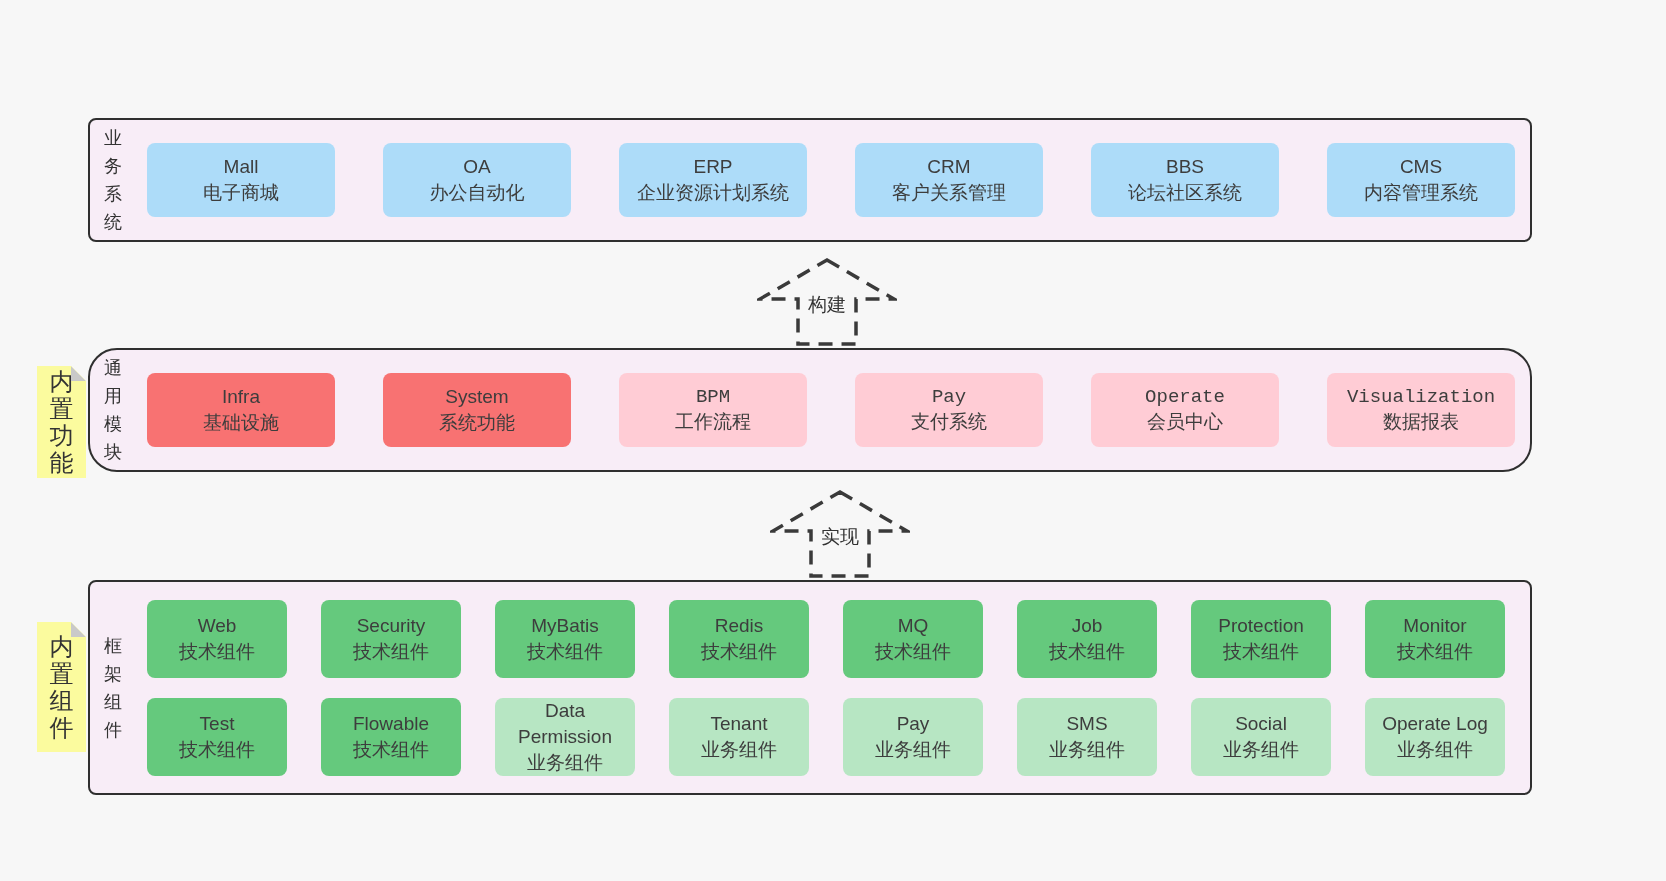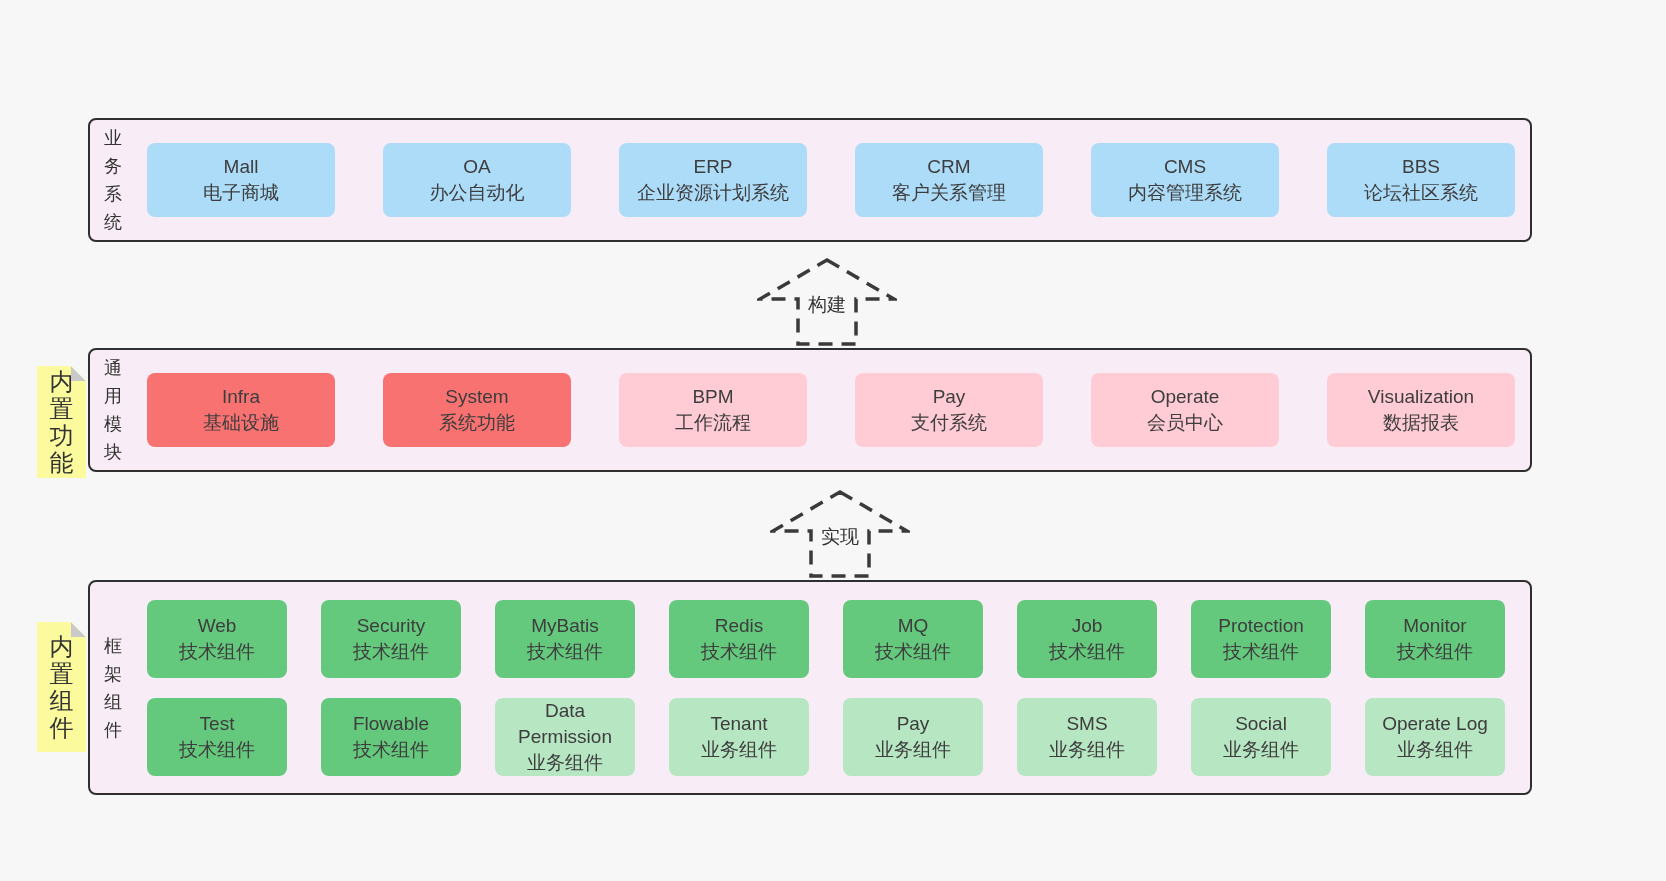--- a/index.html
+++ b/index.html
@@ -11,42 +11,42 @@
   }
   .panel{
     position:absolute;
     background:var(--panel-bg,#f8edf7);
     border:2px solid var(--panel-border,#2f2f2f);
     border-radius:8px;
     box-sizing:border-box;
     display:flex;align-items:center;
   }
   .panel1{left:88px;top:118px;width:1444px;height:124px;}
-  .panel2{left:88px;top:348px;width:1444px;height:124px;}
+  .panel2{left:88px;top:348px;width:1444px;height:124px;border-radius:29px;}
   .panel3{left:88px;top:580px;width:1444px;height:215px;}
   .side-label{
     width:46px;flex:0 0 46px;display:flex;justify-content:center;align-items:center;
     font-size:18px;line-height:28px;color:#333;
   }
   .side-label span{
     display:block;width:1.08em;word-break:break-all;text-align:center;
   }
   .boxes{display:flex;gap:48px;margin-left:11px;align-items:center;}
   .rows{display:flex;flex-direction:column;gap:20px;margin-left:11px;}
   .rows .boxes{gap:34px;margin-left:0;}
   .box{
     border-radius:8px;display:flex;flex-direction:column;justify-content:center;
     align-items:center;text-align:center;
     font-size:19px;line-height:26px;
   }
   .box-wide{width:188px;height:74px;}
   .box-small{width:140px;height:78px;padding:20px 6px;box-sizing:border-box;}
   .blue{background:var(--blue,#addcf9);}
   .red{background:var(--red,#f87272);}
-  .pink{background:var(--pink,#ffccd5);}
+  .pink{background:var(--pink,#ffccd5);font-family:Liberation Mono, monospace;}
   .green{background:var(--green,#65c97d);}
   .green-light{background:var(--green-light,#b7e6c3);}
   .note{
     position:absolute;width:49px;
     background:var(--note-yellow,#fbfb9e);
     clip-path:polygon(0 0,calc(100% - 15px) 0,100% 15px,100% 100%,0 100%);
     display:flex;justify-content:center;align-items:center;
     font-size:24px;line-height:27px;color:#333;
   }
   .note::after{
@@ -89,26 +89,26 @@
     </div>
     <div class="box box-wide blue">
       <div>ERP</div>
       <div>企业资源计划系统</div>
     </div>
     <div class="box box-wide blue">
       <div>CRM</div>
       <div>客户关系管理</div>
     </div>
     <div class="box box-wide blue">
+      <div>BBS</div>
+      <div>论坛社区系统</div>
+    </div>
+    <div class="box box-wide blue">
       <div>CMS</div>
       <div>内容管理系统</div>
-    </div>
-    <div class="box box-wide blue">
-      <div>BBS</div>
-      <div>论坛社区系统</div>
     </div>
   </div>
 </div>
 
 <div class="arrow arrow1">
   <svg width="140" height="92" viewBox="0 0 140 92">
     <polygon points="70,4 137,43 99,43 99,88 41,88 41,43 3,43"></polygon>
     <rect x="47" y="36" width="46" height="24"></rect>
     <text x="70" y="55">构建</text>
   </svg>

